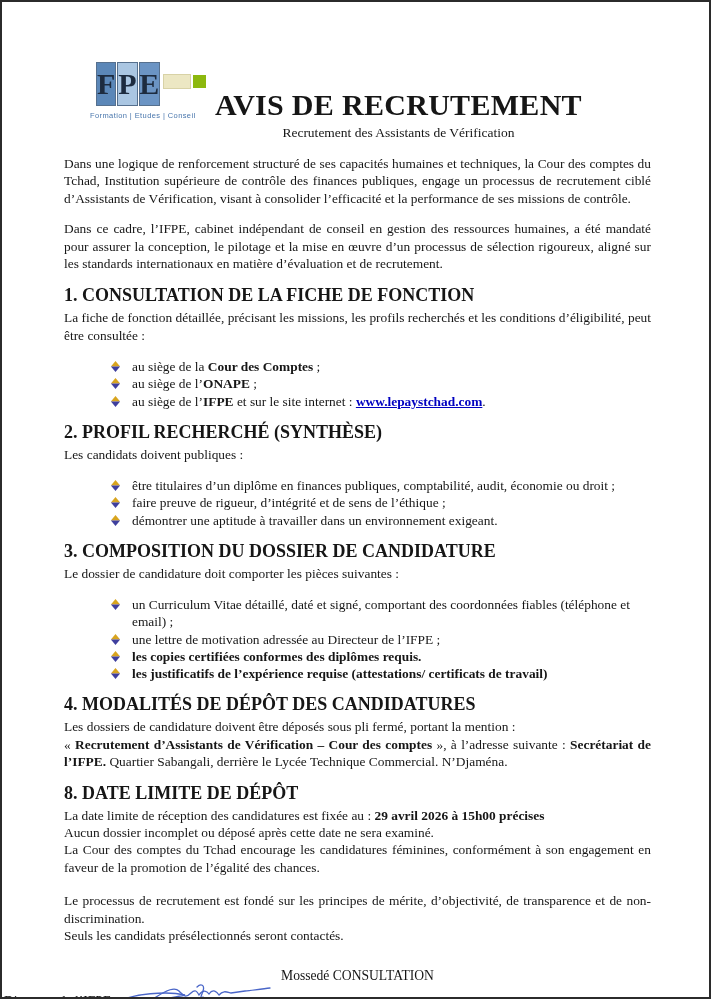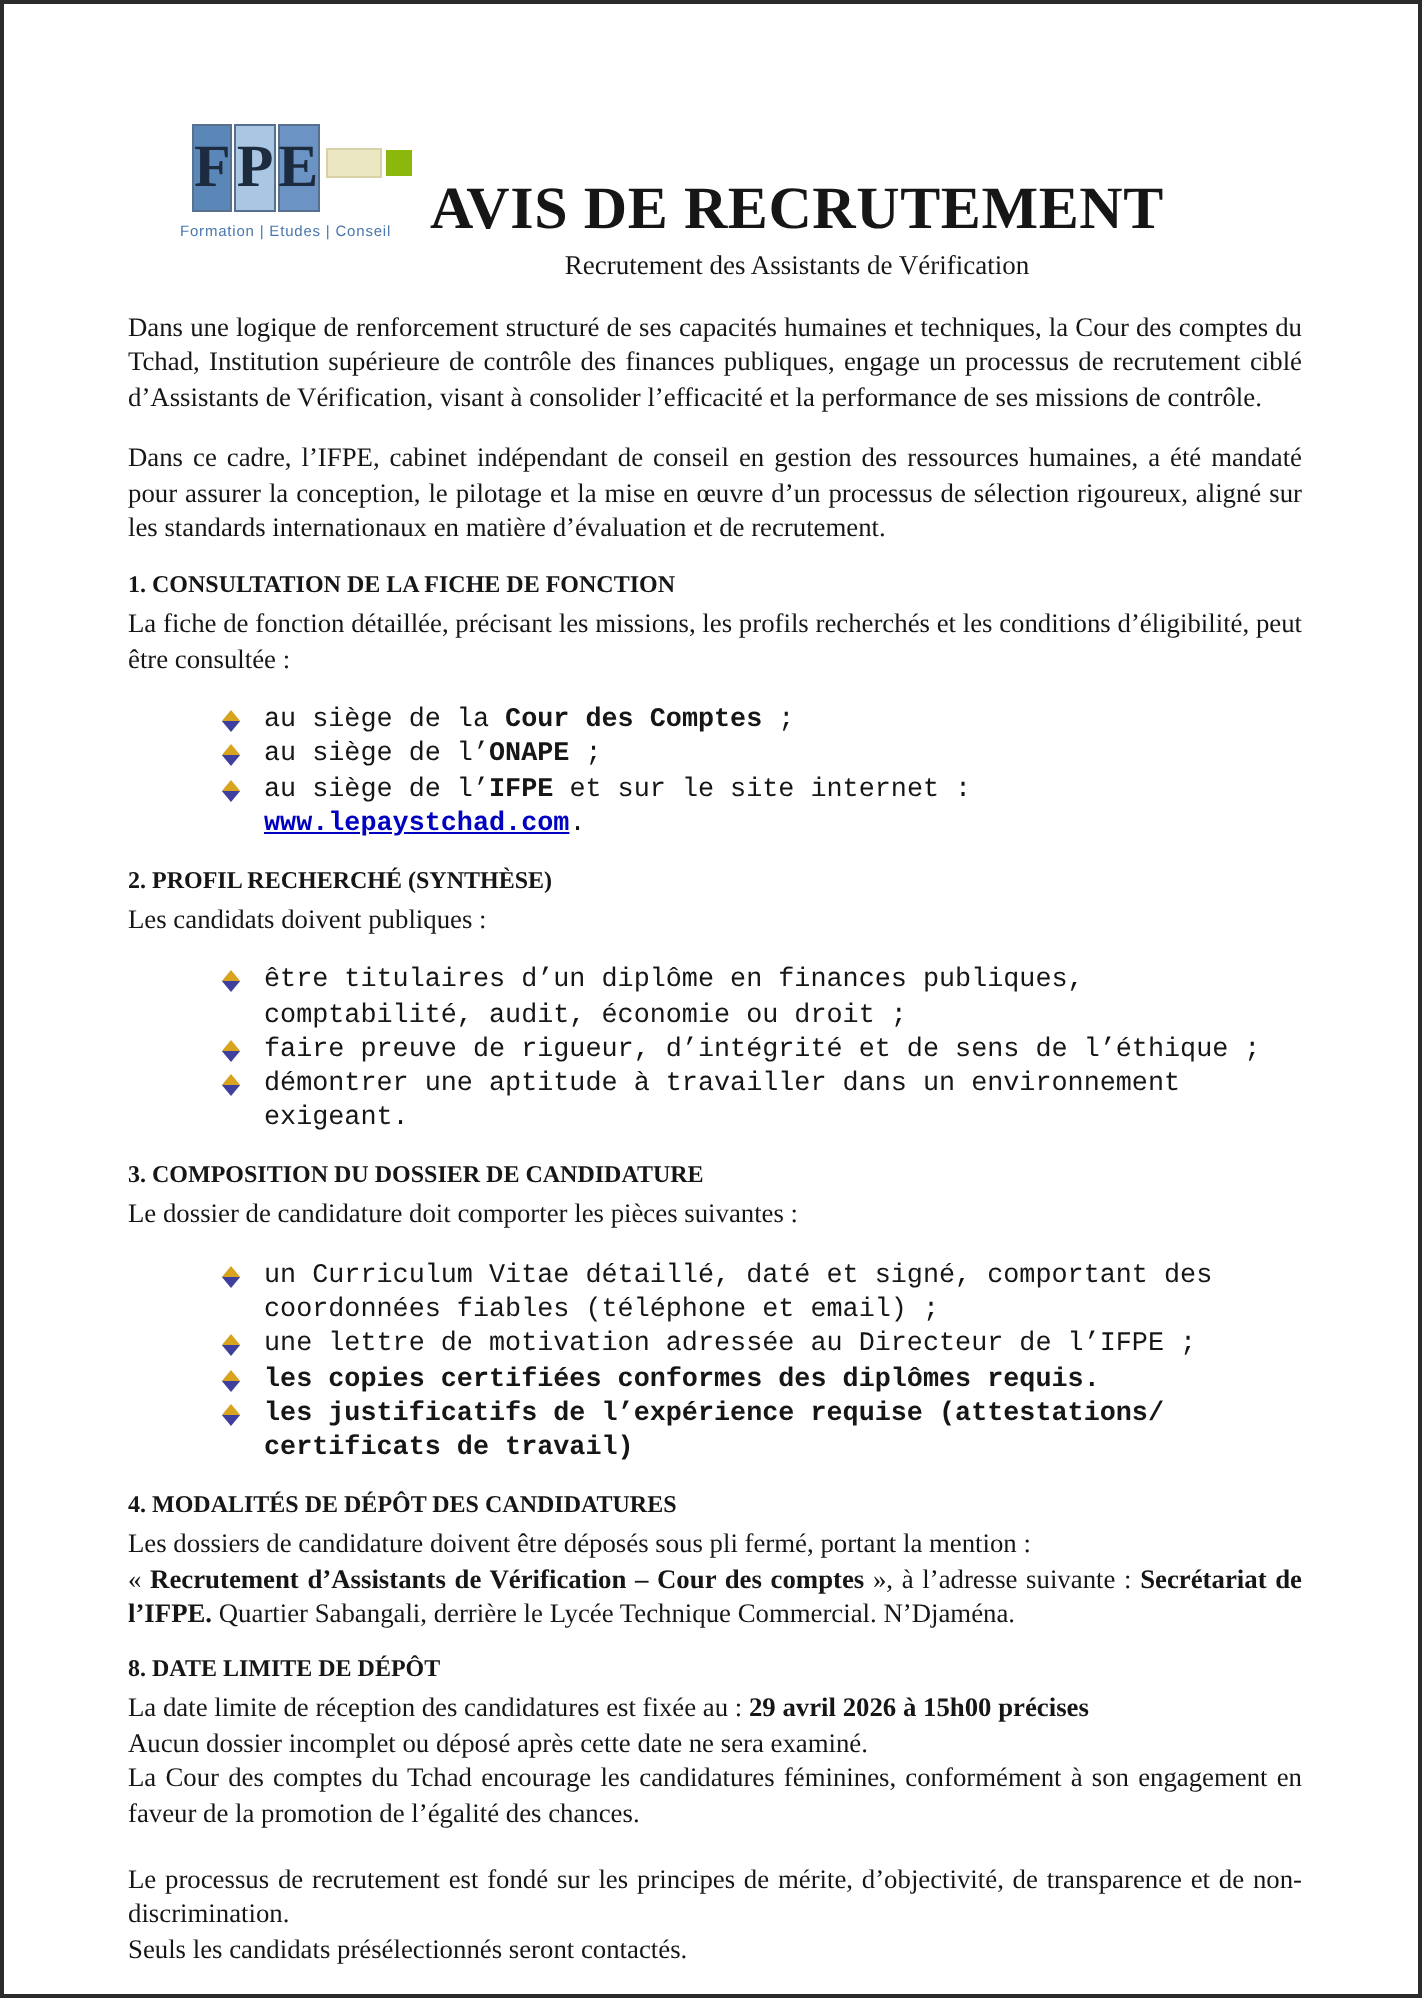--- a/index.html
+++ b/index.html
@@ -35,24 +35,24 @@
   .green{width:13px;height:13px;background:var(--logo_green,#8cb80e);margin-left:2px;}
   .tagline{
     font-family:"Liberation Sans","DejaVu Sans",sans-serif;
     font-size:7.5px;color:#4a77ad;margin-top:3px;letter-spacing:.4px;white-space:nowrap;
   }
   .titles{flex:1;text-align:center;padding-top:26px;padding-right:38px;}
   .doc-title{font-size:30px;font-weight:bold;letter-spacing:.3px;}
   .doc-subtitle{font-size:13.5px;margin-top:3px;}
   
   .para{font-size:13.4px;line-height:17.4px;text-align:justify;margin:0 0 13px 0;}
-  .h{font-size:12px;font-weight:bold;margin:12px 0 3px 0;}
+  .h{font-size:18px;font-weight:bold;margin:12px 0 3px 0;}
   .bold{font-weight:bold;}
   .weblink{color:var(--link,#0000c0);font-weight:bold;text-decoration:underline;cursor:pointer;}
-  .blist{list-style:none;margin:14px 0 10px 0;padding:0 0 0 46px;font-family:Liberation Mono, monospace;}
+  .blist{list-style:none;margin:14px 0 10px 0;padding:0 0 0 46px;}
   .bitem{display:flex;align-items:flex-start;font-size:13.4px;line-height:17.2px;margin:0;}
   .bullet{flex:0 0 11px;width:11px;height:11px;margin:3px 11px 0 0;}
   .btext{text-align:left;}
   .tight p{margin-bottom:0;}
   .gap{height:16px;}
   
   .sig-block{margin-top:24px;text-align:center;}
   .sig-name{font-size:13.6px;}
   .sig-role-row{display:flex;justify-content:flex-start;align-items:center;margin-top:7px;margin-left:-60px;}
   .sig-role{font-size:13.6px;}

